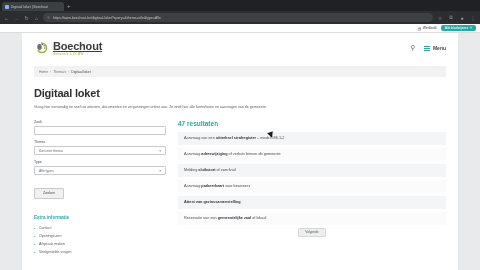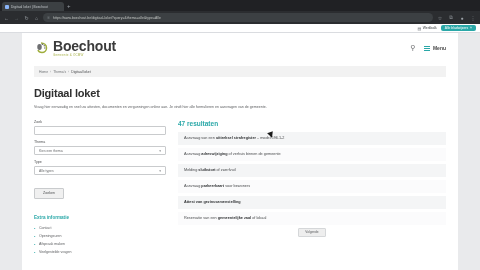--- a/index.html
+++ b/index.html
@@ -66,21 +66,21 @@
 
   
   .site-header {
     height: 30px; display: flex; align-items: center; justify-content: space-between;
     padding: 0 12px; background: #ffffff;
   }
   .brand { display: flex; align-items: center; gap: 4px; }
   .brand-logo { width: 15px; height: 15px; position: relative; flex: none; }
   .brand-text { display: flex; flex-direction: column; line-height: 1; }
   .brand-name {
-    font-size: 14px; font-weight: bold; color: #3b3b3b; letter-spacing: -.2px;
+    font-size: 11px; font-weight: bold; color: #3b3b3b; letter-spacing: -.2px; text-decoration: underline;
   }
   .brand-tag { font-size: 3px; color: #a8b24a; letter-spacing: .2px; margin-top: 1px; }
   .header-nav { display: flex; align-items: center; gap: 9px; }
   .hdr-search { font-size: 7px; color: #6d6e71; }
   .hdr-menu { display: flex; align-items: center; gap: 2.5px; }
   .hdr-menu-ico { display: flex; flex-direction: column; gap: 1px; }
   .hdr-menu-ico span { display: block; width: 6px; height: 1px; background: #2aa8a8; }
   .hdr-menu-label { font-size: 5px; color: #4a4a4a; font-weight: bold; }
 
   

